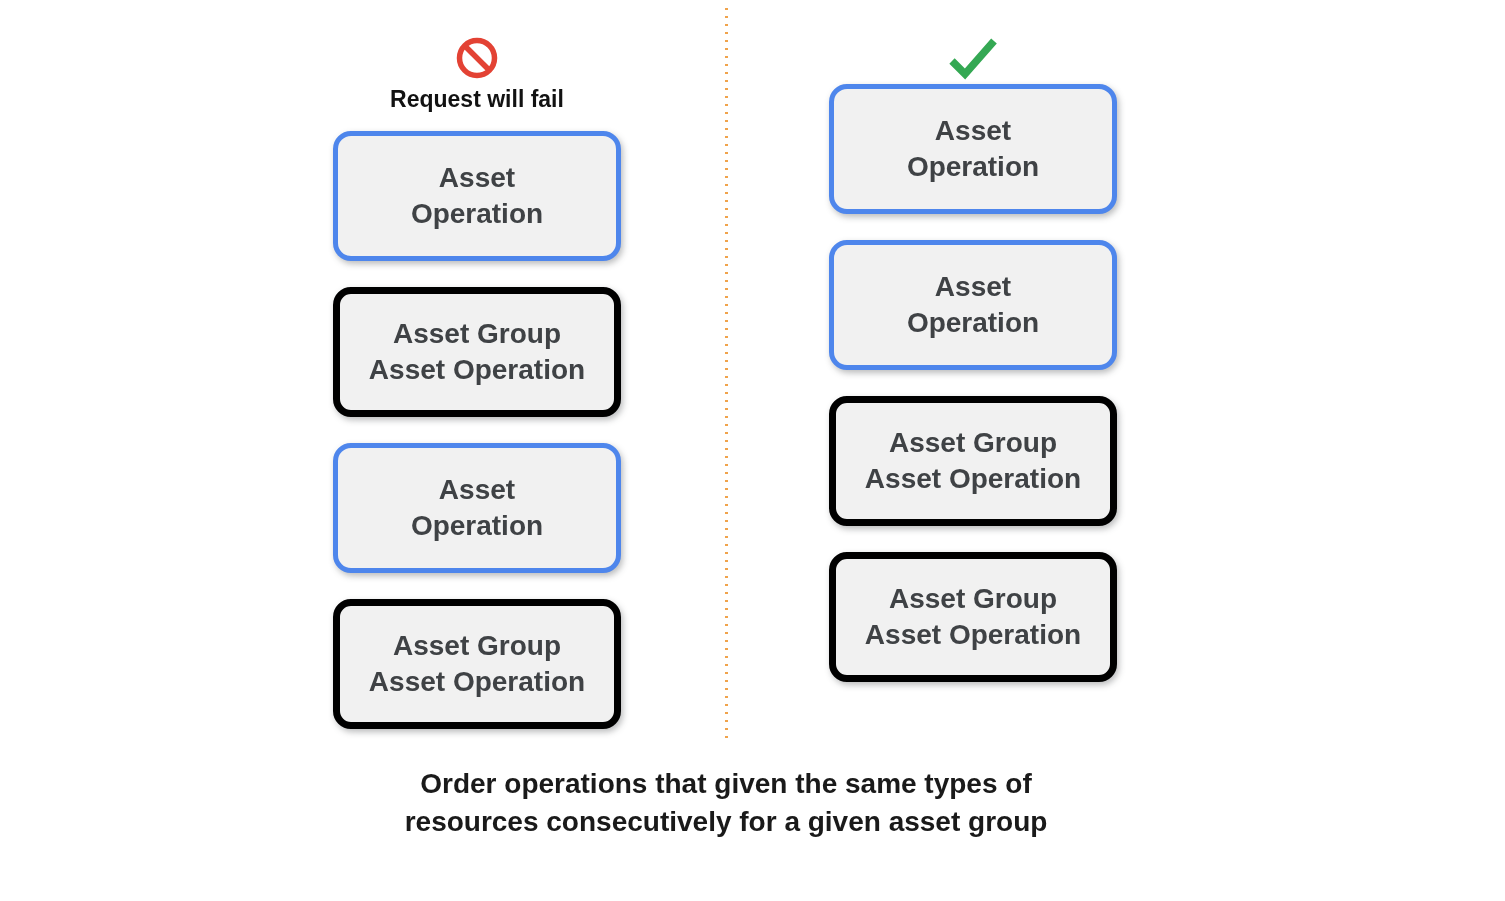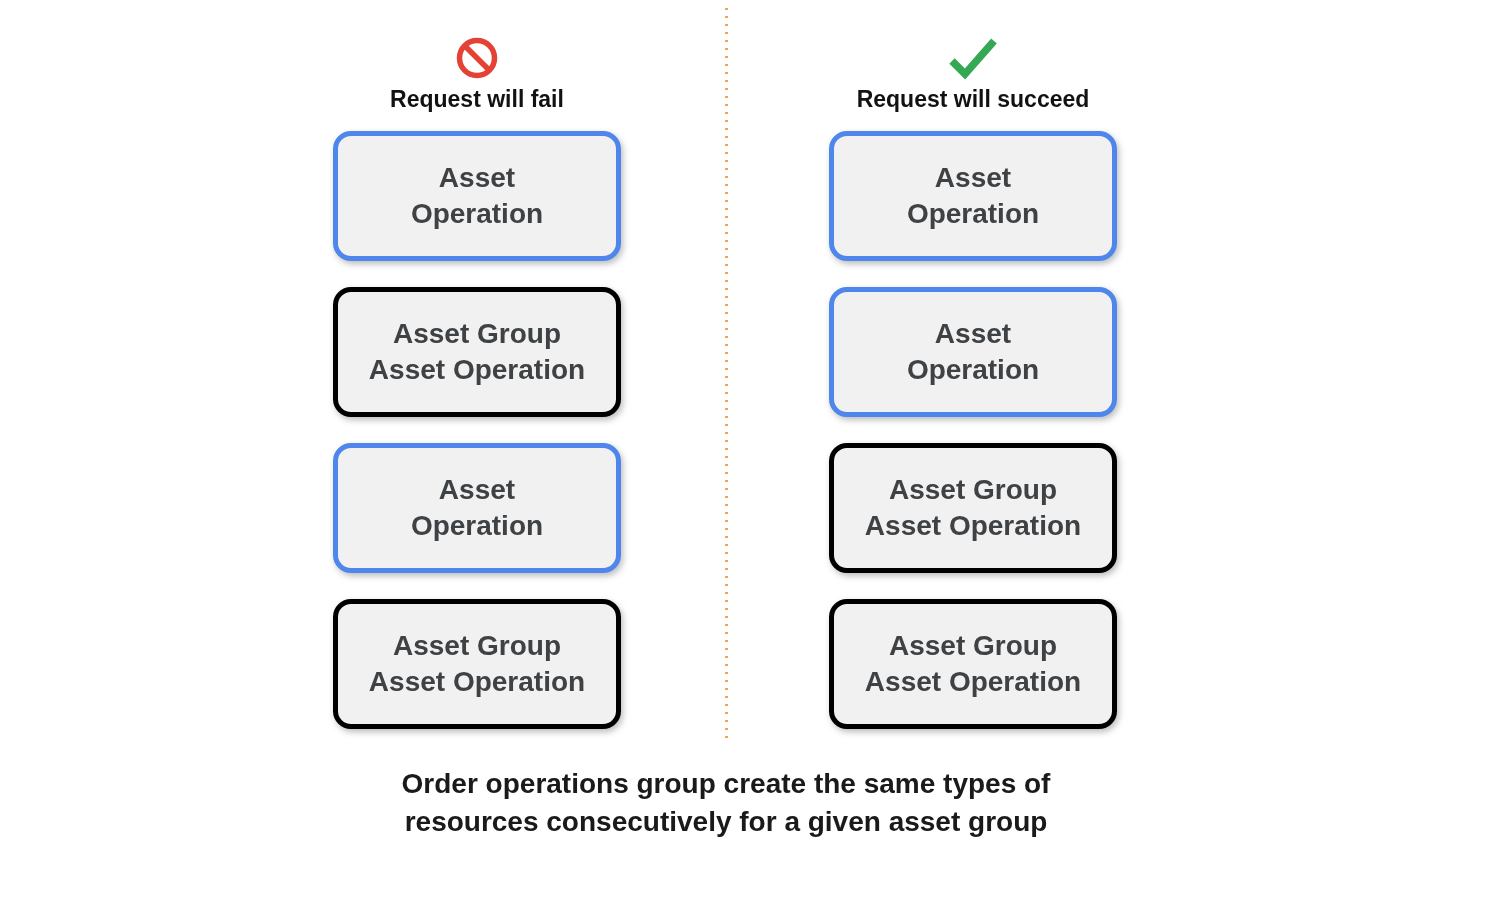--- a/index.html
+++ b/index.html
@@ -56,21 +56,21 @@
   .box .line {
     font-size: 28px;
     font-weight: 700;
     color: #3F4245;
     line-height: 36px;
   }
   .box.asset-operation {
     border: 5px solid #4E86EC;
   }
   .box.asset-group-asset-operation {
-    border: 5px solid #000000;
+    border: 7px solid #000000;
   }
   .divider {
     position: absolute;
     left: 725px;
     top: 8px;
     width: 3px;
     height: 730px;
     background-image: repeating-linear-gradient(
       to bottom,
       #F0A34C 0px, #F0A34C 2.5px,
@@ -122,38 +122,37 @@
   </div>
 
   <div class="divider"></div>
 
   <div class="column right">
     <div class="col-icon-wrap">
       <svg width="58" height="46" viewBox="0 0 58 46">
         <polyline points="8,26 21,39 50,6" fill="none" stroke="#34A853" stroke-width="7.5"></polyline>
       </svg>
     </div>
-    <div class="col-title">Request will succeed</div>
 
     <div class="box asset-operation">
       <div class="line">Asset</div>
       <div class="line">Operation</div>
     </div>
     <div class="box asset-operation">
       <div class="line">Asset</div>
       <div class="line">Operation</div>
     </div>
     <div class="box asset-group-asset-operation">
       <div class="line">Asset Group</div>
       <div class="line">Asset Operation</div>
     </div>
     <div class="box asset-group-asset-operation">
       <div class="line">Asset Group</div>
       <div class="line">Asset Operation</div>
     </div>
   </div>
 
   <div class="caption">
-    <div>Order operations group create the same types of</div>
+    <div>Order operations that given the same types of</div>
     <div>resources consecutively for a given asset group</div>
   </div>
 
 </div>
 
 </body></html>

